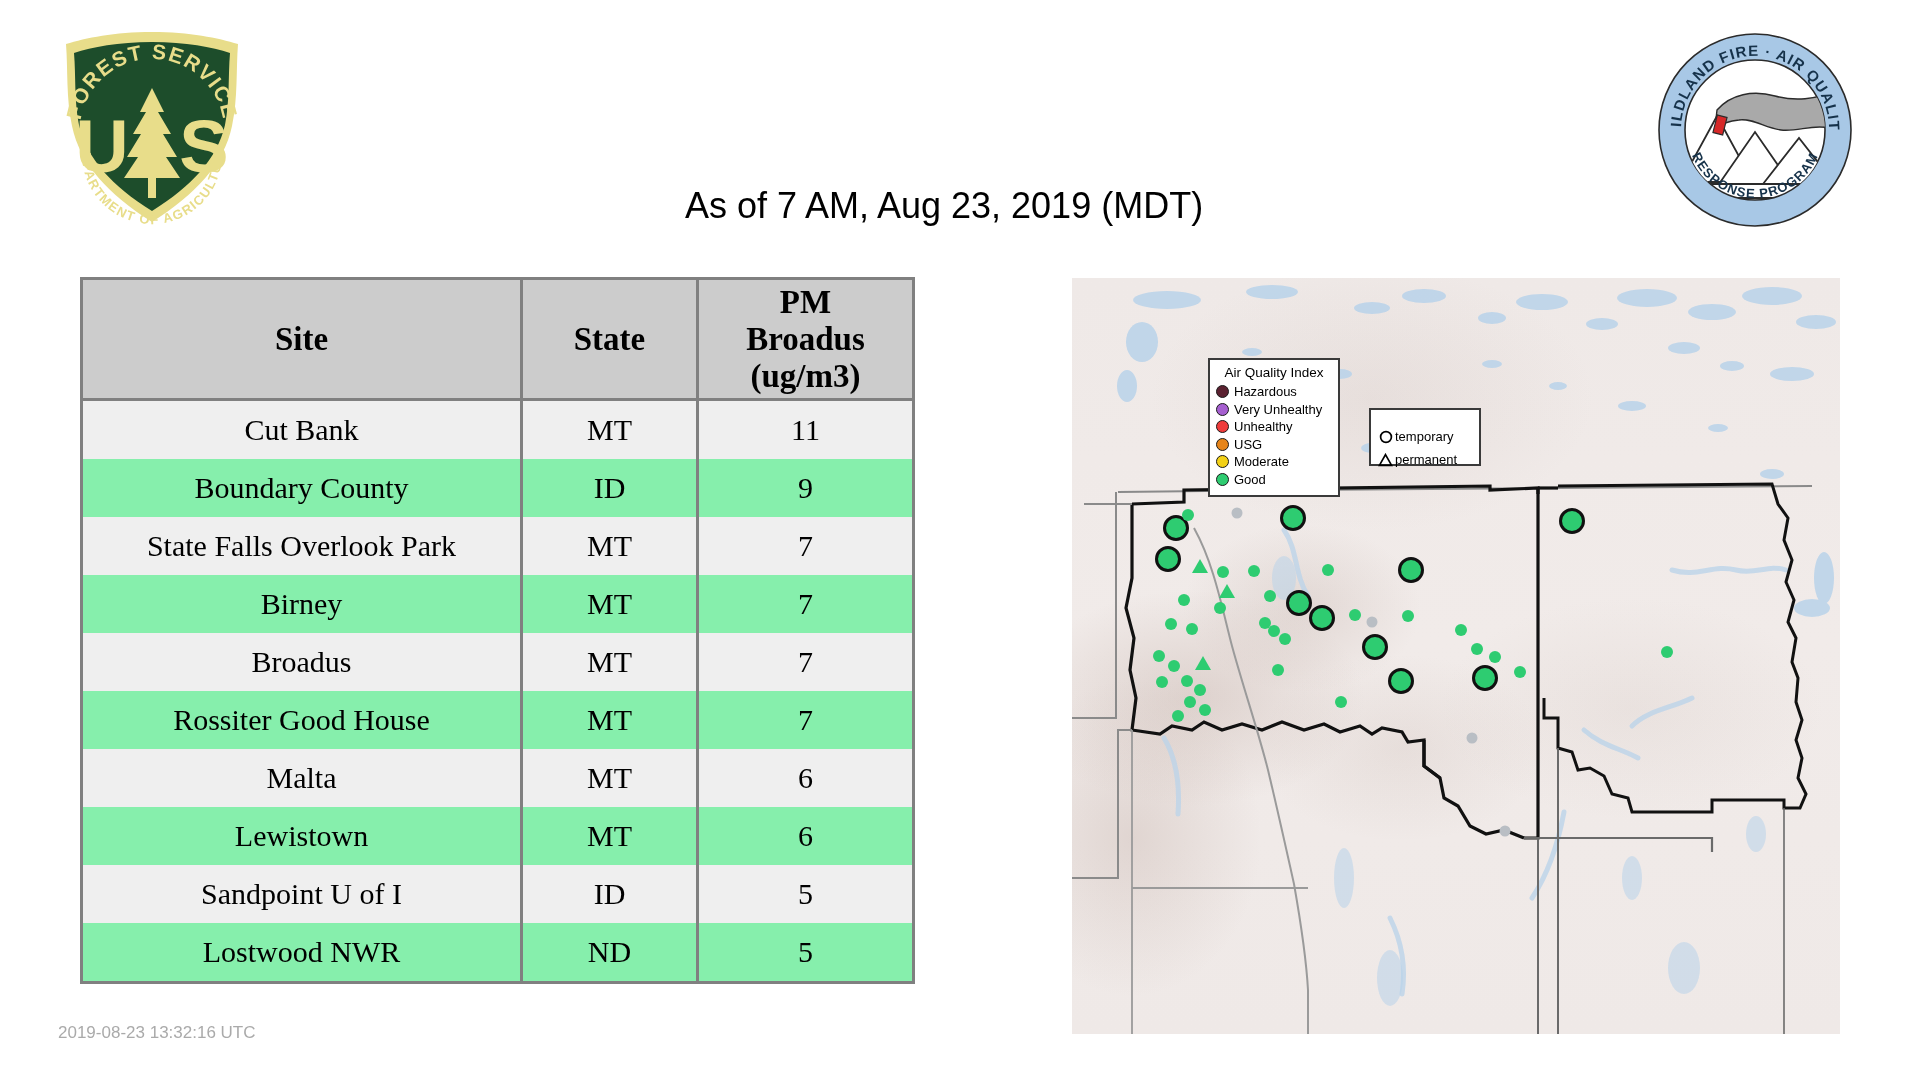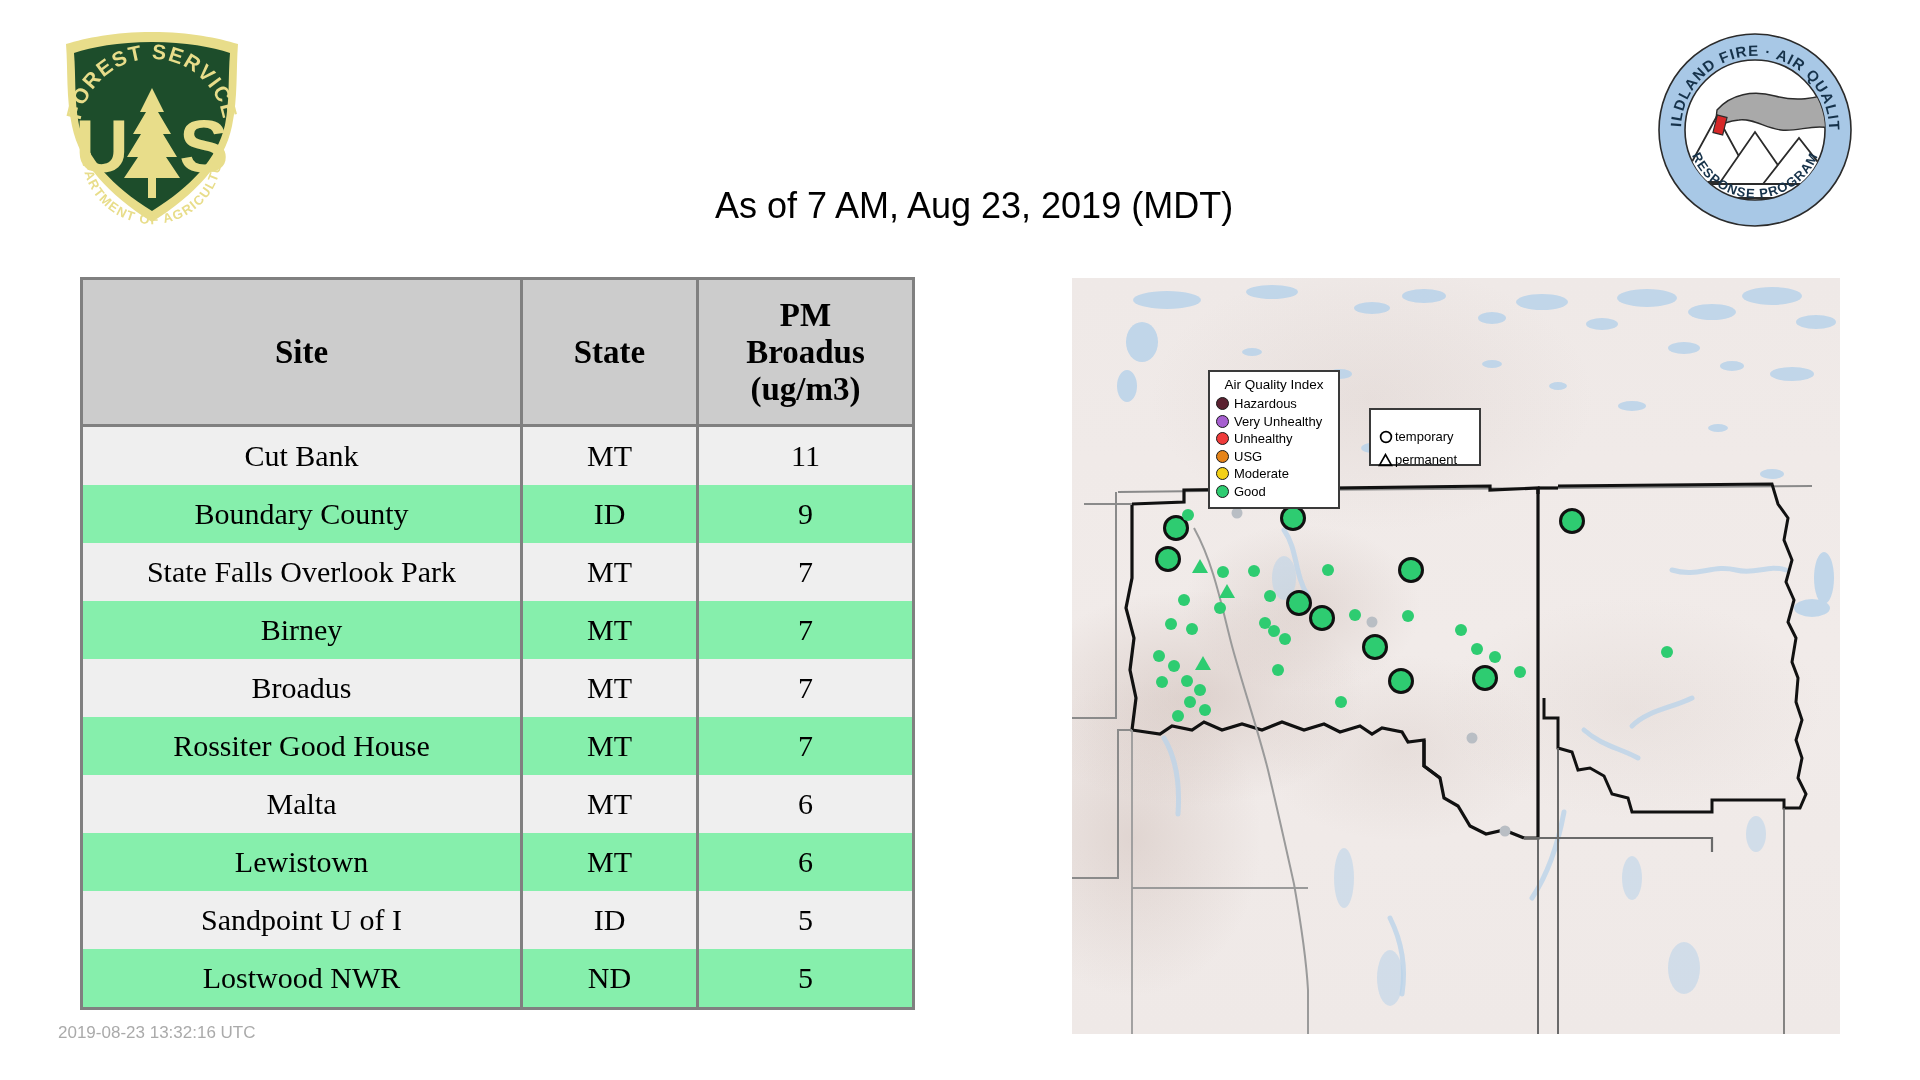--- a/index.html
+++ b/index.html
@@ -48,21 +48,21 @@
     font-size: 66px;
     line-height: 76px;
     font-weight: 400;
     color: #000000;
     letter-spacing: -0.5px;
     white-space: nowrap;
   }
 
   #page-subtitle {
     position: absolute;
-    left: 284px;
+    left: 254px;
     top: 185px;
     width: 1380px;
     text-align: center;
     font-size: 36px;
     line-height: 42px;
     font-weight: 400;
     color: #000000;
     white-space: nowrap;
   }
 
@@ -88,21 +88,21 @@
   }
   table#data-table thead th {
     background: #cccccc;
     border-top: 3px solid #808080;
     border-bottom: 3px solid #808080;
     font-weight: bold;
     font-size: 33px;
     line-height: 37px;
     height: 118px;
     vertical-align: middle;
-    padding: 13px 4px;
+    padding: 0 4px;
   }
   table#data-table tbody td {
     font-size: 30px;
     height: 58px;
     vertical-align: middle;
     padding: 0 6px;
     border-top: none;
     border-bottom: none;
   }
   table#data-table tbody tr.odd td { background: #efefef; }
@@ -148,21 +148,21 @@
   }
 
   .legend-box {
     position: absolute;
     background: #ffffff;
     border: 2px solid #3a3a3a;
     box-sizing: border-box;
   }
   #aqi-legend {
     left: 136px;
-    top: 92px;
+    top: 80px;
     width: 132px;
     height: 139px;
     padding: 5px 6px 4px 6px;
   }
   #aqi-legend-title {
     font-size: 13.5px;
     line-height: 16px;
     text-align: center;
     color: #000;
     margin-bottom: 2px;

